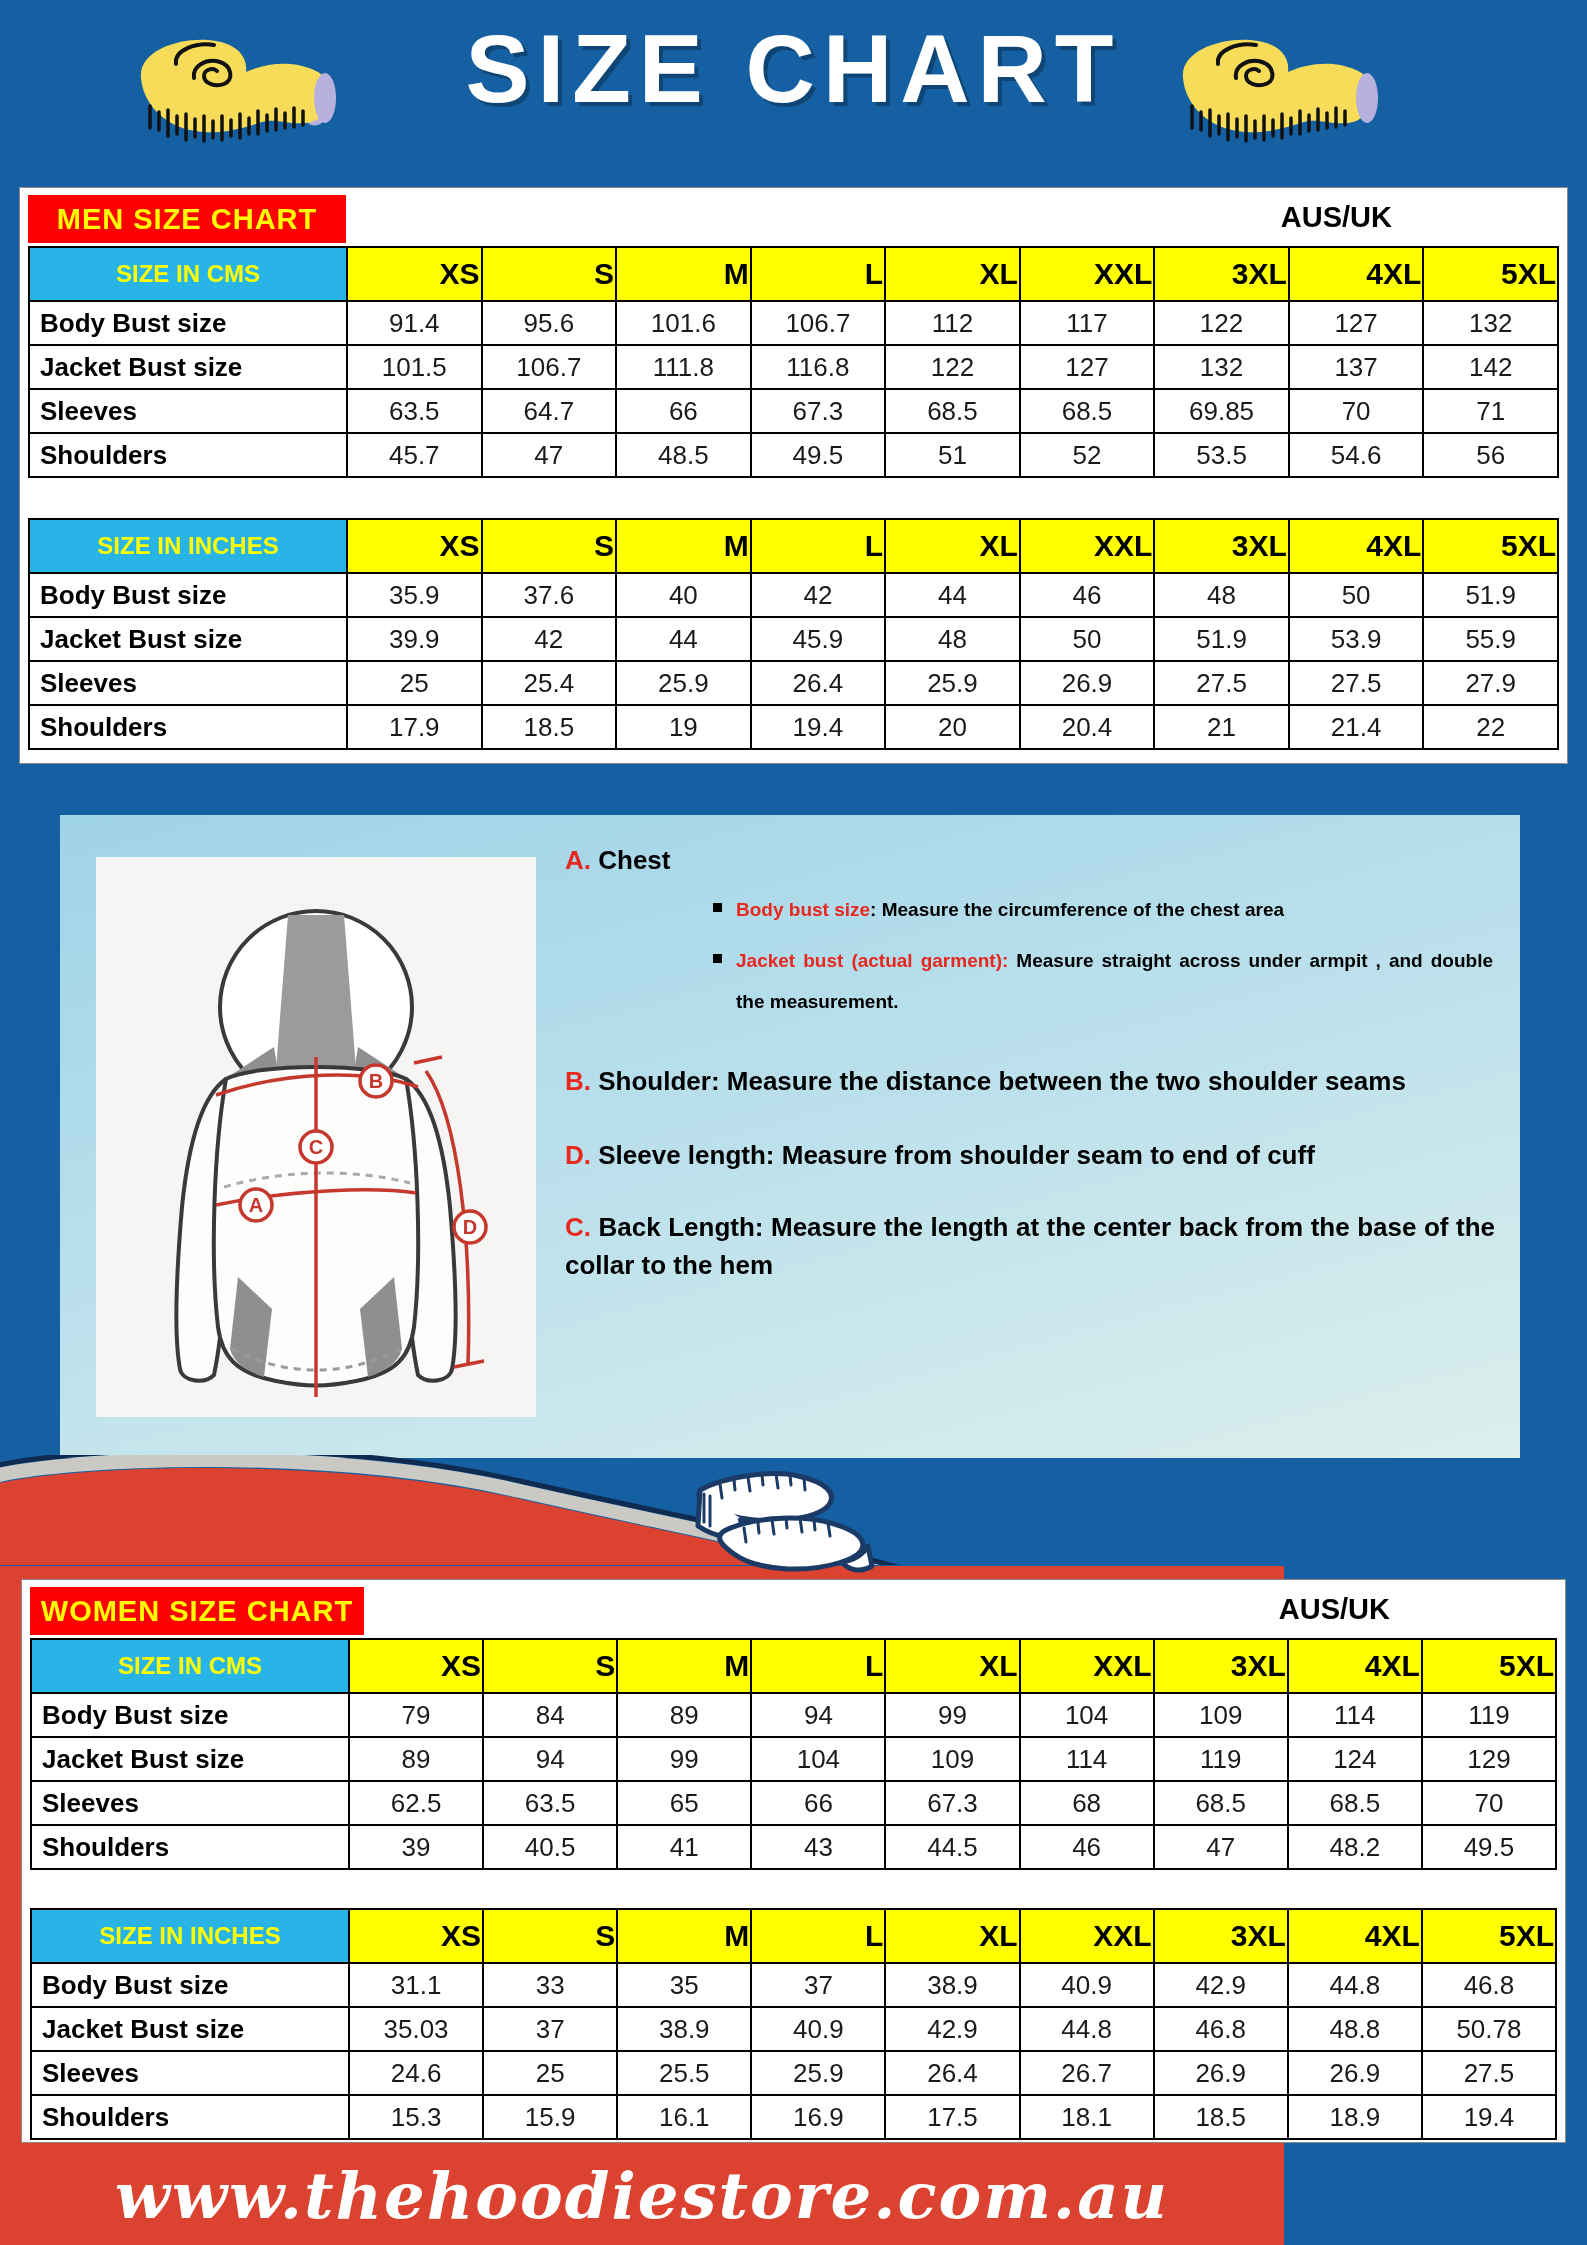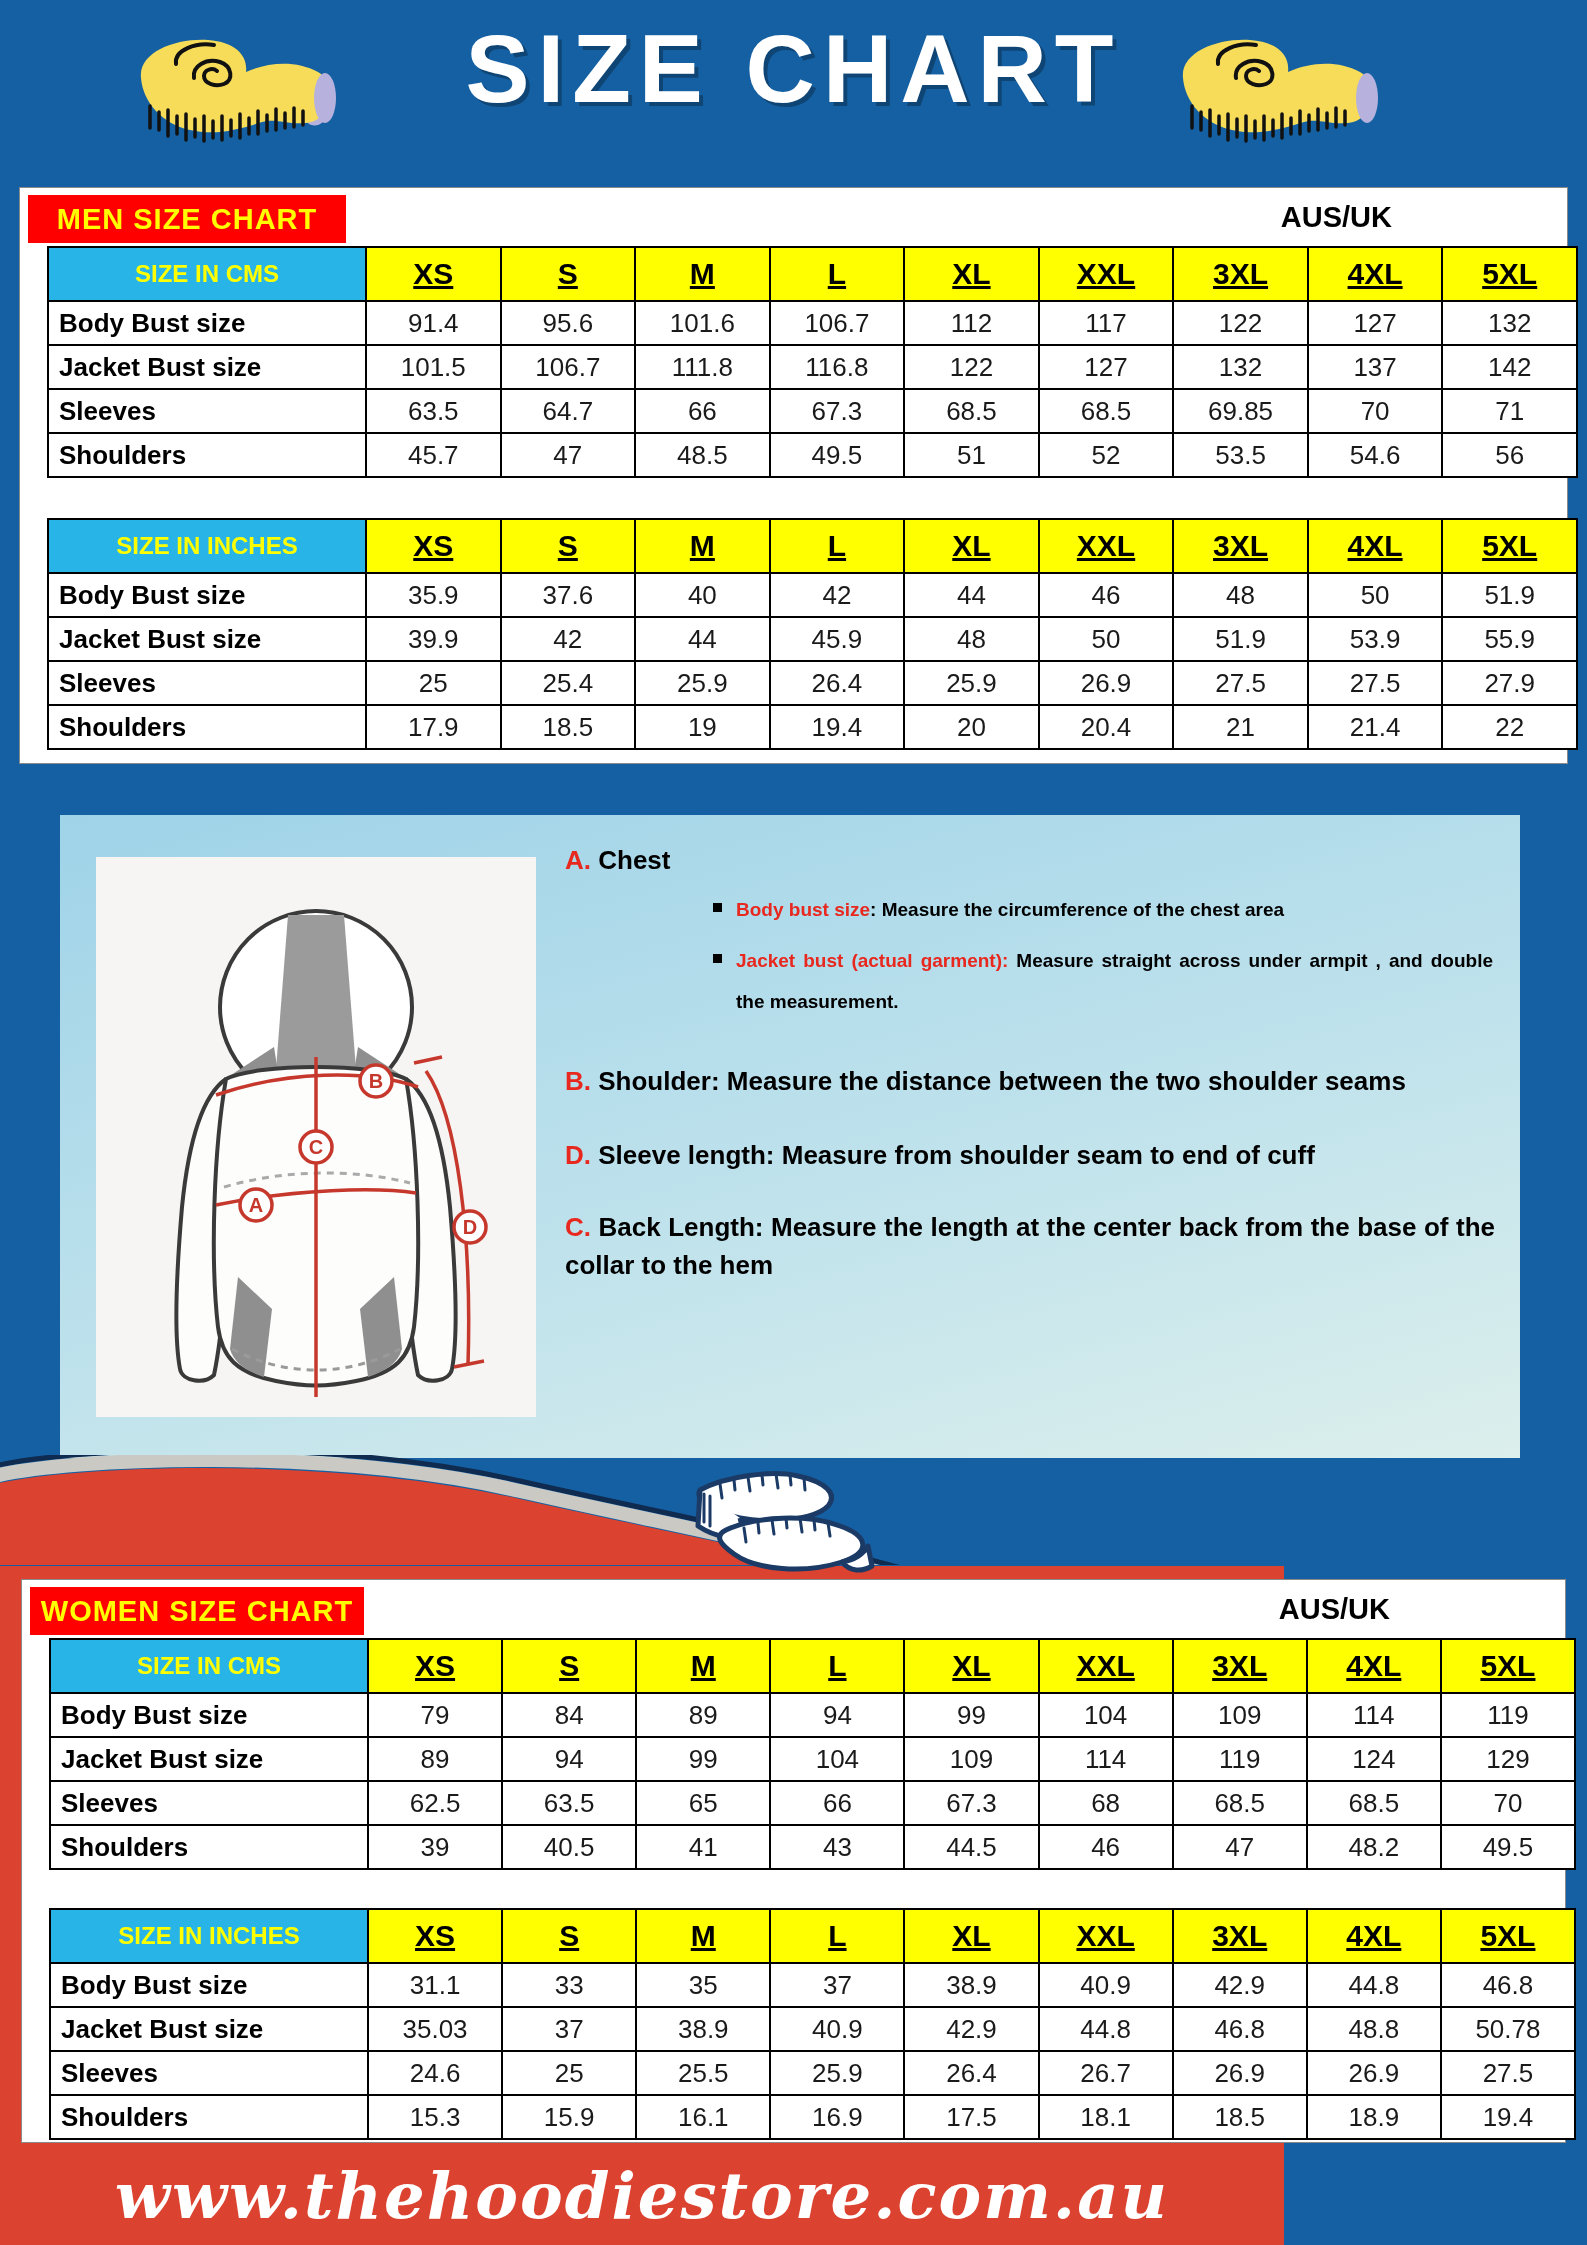--- a/index.html
+++ b/index.html
@@ -18,28 +18,28 @@
   .panel{position:absolute;background:#ffffff;box-shadow:0 0 0 1px #8a8a8a;}
   .panel-men{left:20px;top:188px;width:1547px;height:575px;}
   .panel-women{left:22px;top:14px;width:1543px;height:562px;}
   .banner{position:absolute;left:8px;top:7px;height:48px;background:#ff0000;
     color:#ffff00;font-weight:800;font-size:29px;letter-spacing:1px;
     display:flex;align-items:center;justify-content:center;}
   .banner-men{width:318px;}
   .banner-women{width:334px;}
   .ausuk{position:absolute;top:13px;right:175px;font-size:29px;font-weight:700;color:#000;}
 
-  table.size-table{position:absolute;border-collapse:collapse;table-layout:fixed;background:#4d7c0f;margin-left:19px;}
+  table.size-table{position:absolute;border-collapse:collapse;table-layout:fixed;background:#4d7c0f;}
   .panel-men table.size-table{left:8px;width:1531px;}
   .panel-women table.size-table{left:8px;width:1527px;}
   table.size-table th,table.size-table td{border:2px solid #000;overflow:hidden;}
   table.size-table thead tr{height:54px;}
   table.size-table tbody tr{height:44px;}
   th.unit-cell{background:#29b4e8;color:#ffff00;font-size:24px;font-weight:800;text-align:center;}
-  th.size-cell-h{background:#ffff00;color:#000;font-size:30px;font-weight:800;text-align:center;text-decoration:underline;}
+  th.size-cell-h{background:#ffff00;color:#000;font-size:30px;font-weight:800;text-align:right;}
   tbody th.row-label{background:#fff;text-align:left;padding-left:10px;font-size:26px;font-weight:800;color:#000;}
   tbody td.val-cell{background:#fff;text-align:center;font-size:26px;font-weight:400;color:#1a1a1a;}
   .tbl-cms-men{top:58px;}
   .tbl-in-men{top:330px;}
   .tbl-cms-women{top:58px;}
   .tbl-in-women{top:328px;}
 
   
   .howto{position:absolute;left:60px;top:815px;width:1460px;height:643px;
     background:linear-gradient(165deg,#9fd3e8 0%,#bfe2ec 55%,#dcefec 100%);}

